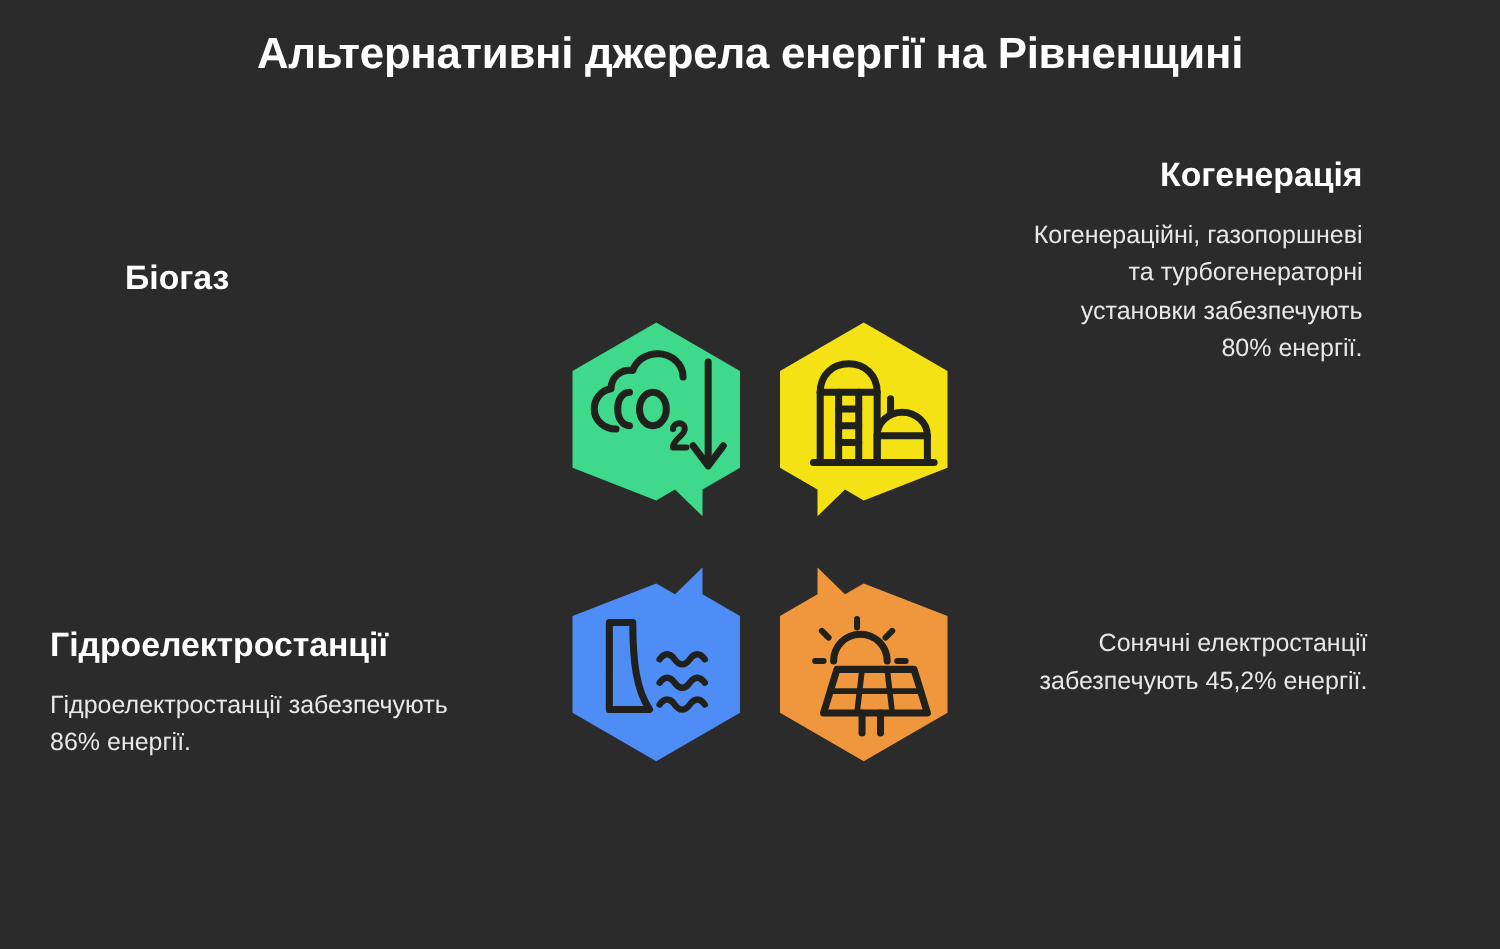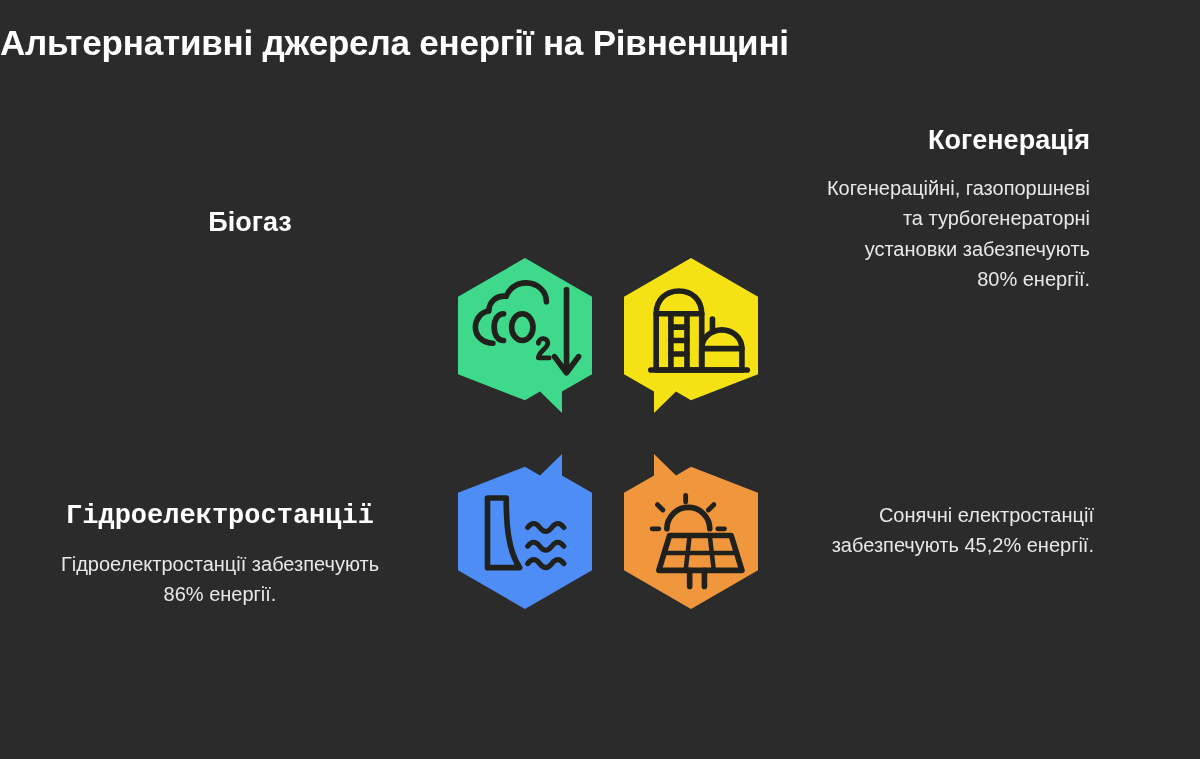--- a/index.html
+++ b/index.html
@@ -17,21 +17,21 @@
     color: #f2f2f2;
     position: relative;
   }
 
   
   .infographic-title {
     position: absolute;
     top: 22px;
     left: 0;
     width: 1200px;
-    text-align: left;
+    text-align: center;
     font-size: 35px;
     font-weight: 700;
     letter-spacing: -0.2px;
     color: #ffffff;
     line-height: 1.2;
   }
 
   
   .hex-cluster {
     position: absolute;
@@ -87,30 +87,30 @@
     margin-bottom: 16px;
   }
 
   .info-block .block-body {
     font-size: 20px;
     font-weight: 400;
     color: #e8e8e8;
     line-height: 1.52;
   }
 
-  .side-left  { text-align: center; }
+  .side-left  { text-align: left; }
   .side-right { text-align: right;  }
 
   
   #block-biogas   { left: 100px; top: 206px;  width: 300px; }
   #block-cogen    { left: 822px; top: 124px;  width: 268px; }
   #block-hydro    { left: 40px;  top: 500px;  width: 360px; }
   #block-solar    { left: 822px; top: 500px;  width: 272px; }
 
-  #block-hydro .block-heading { font-size: 27px; font-family: Liberation Mono, monospace; }
+  #block-hydro .block-heading { font-size: 27px; }
 </style>
 </head>
 <body style="background: rgb(43, 43, 43);">
 
 <h1 class="infographic-title">Альтернативні джерела енергії на Рівненщині</h1>
 
 <div class="hex-cluster">
 
   <div class="hex-cell pos-tl">
     <svg viewBox="0 0 134 155" aria-hidden="true">

